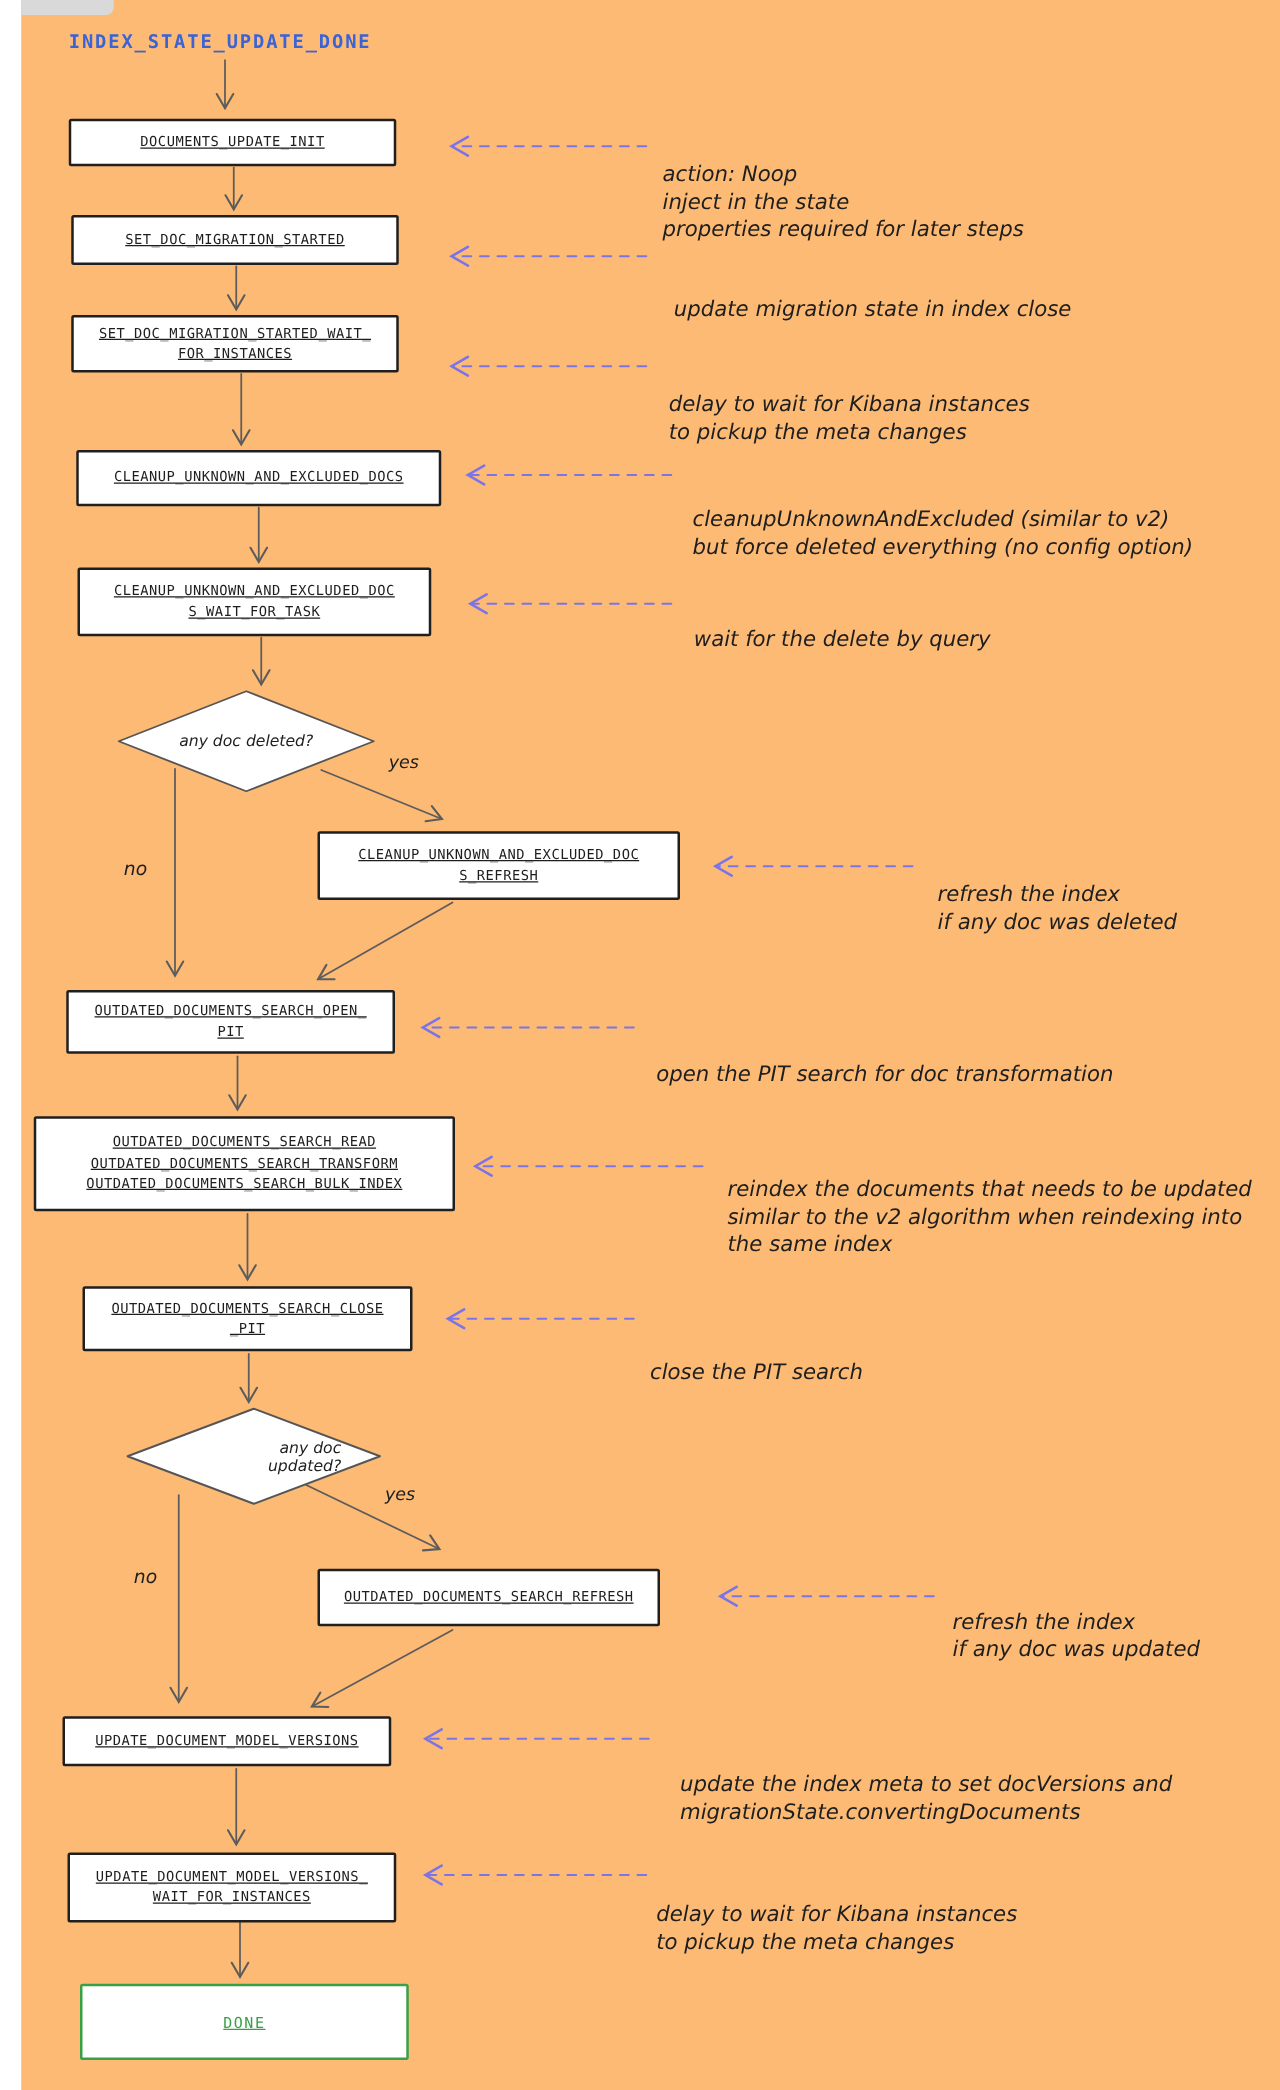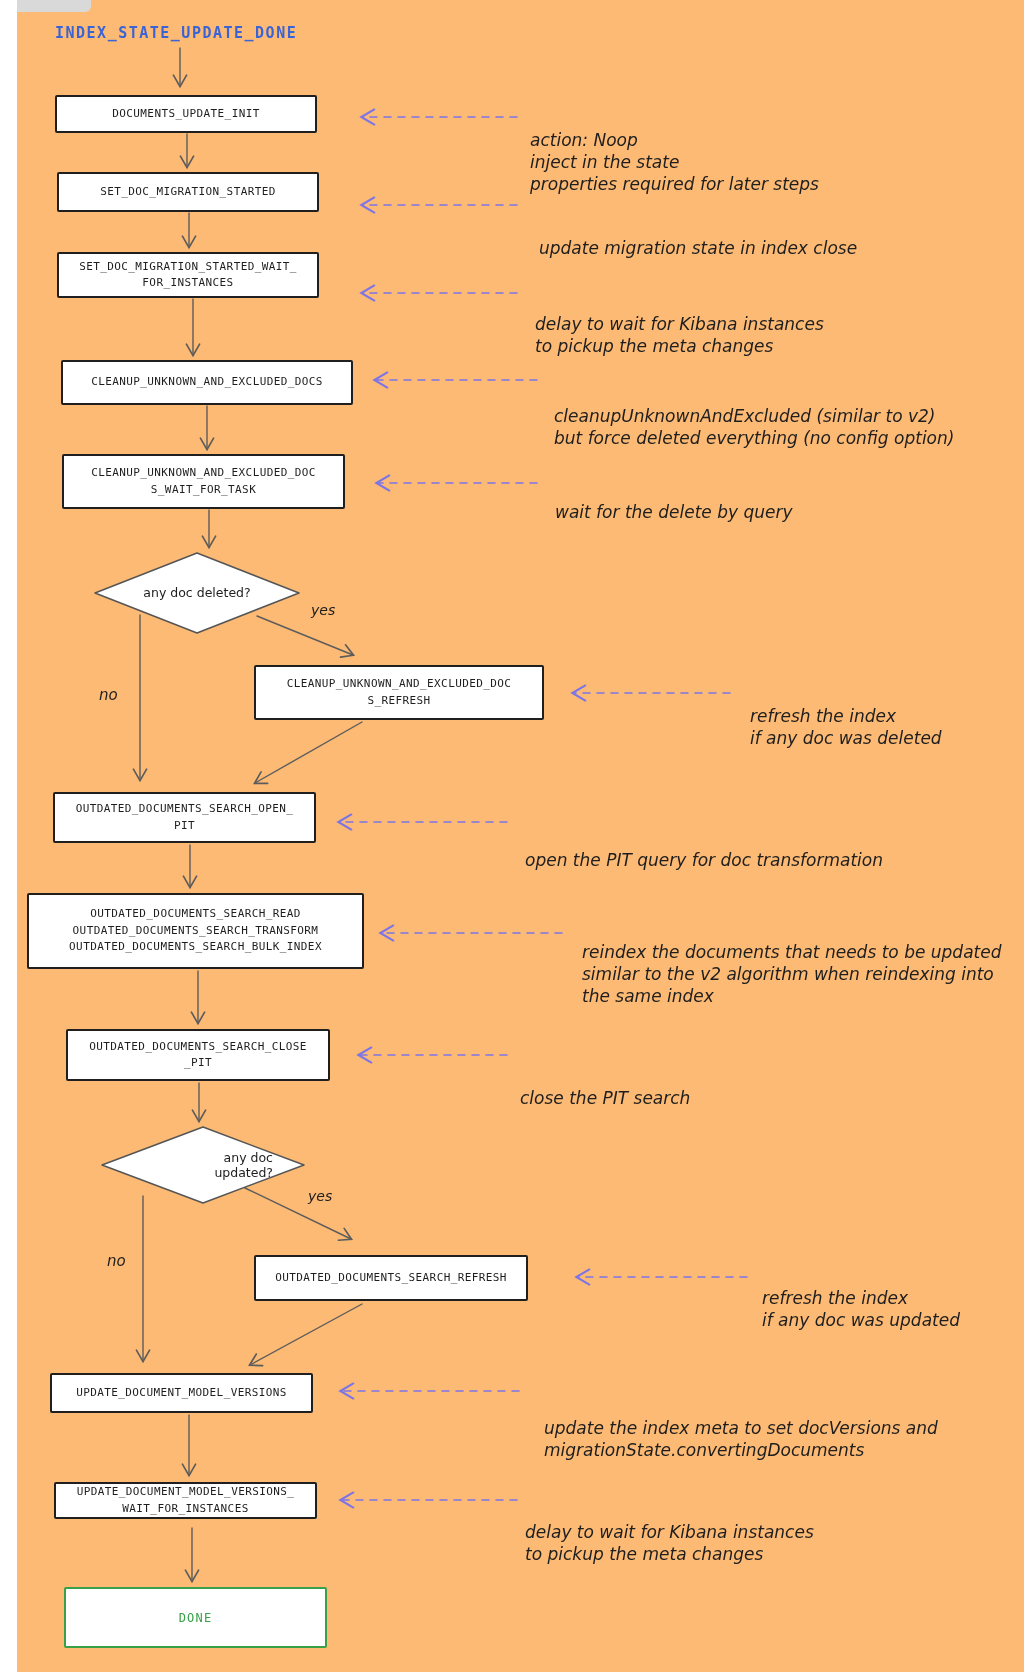--- a/index.html
+++ b/index.html
@@ -1,27 +1,27 @@
 <!DOCTYPE html>
 <html><head>
 <meta charset="utf-8">
 <style>
   html,body{margin:0;padding:0;background:#ffffff;}
   body{width:1024px;height:1672px;position:relative;font-family:"DejaVu Sans",sans-serif;color:#1e1e1e;}
   .stage{position:absolute;left:17px;top:0;width:1024px;height:1672px;overflow:hidden;background:#fdba74;}
   .artifact{position:absolute;left:0;top:0;width:74px;height:12px;background:#d9d9d9;border-radius:0 0 6px 0;}
   .title{position:absolute;left:38px;top:24px;font-family:"DejaVu Sans Mono",monospace;font-weight:bold;font-size:15px;letter-spacing:1.5px;color:#3a63d6;white-space:nowrap;}
   svg.connectors{position:absolute;left:0;top:0;}
-  .node{position:absolute;box-sizing:border-box;border:2px solid #1f1f1f;border-radius:2px;background:#fff;display:flex;align-items:center;justify-content:center;text-align:center;font-family:"DejaVu Sans Mono",monospace;font-size:11px;letter-spacing:0.4px;line-height:1.5;white-space:pre-line;color:#1e1e1e;}
+  .node{position:absolute;box-sizing:border-box;border:2px solid #1f1f1f;border-radius:2px;background:#fff;display:flex;align-items:center;justify-content:center;text-align:center;font-family:"DejaVu Sans Mono",monospace;font-size:11px;letter-spacing:0.4px;line-height:1.5;white-space:pre-line;color:#1e1e1e;text-decoration:underline;}
   .node.done{border:2.5px solid #38a047;color:#38a047;font-size:12px;letter-spacing:1.2px;}
   .anno{position:absolute;font-style:italic;font-size:17px;line-height:22px;white-space:pre-line;color:#1e1e1e;margin-top:45px;}
   .branch{position:absolute;font-style:italic;color:#1e1e1e;}
   .branch.yes{font-size:14px;}
   .branch.no{font-size:15px;}
-  .dtext{position:absolute;font-size:12.5px;line-height:15px;text-align:center;white-space:pre-line;color:#1e1e1e;}
+  .dtext{position:absolute;font-style:italic;font-size:12.5px;line-height:15px;text-align:center;white-space:pre-line;color:#1e1e1e;}
 </style>
 </head>
 <body>
 
 <div class="stage">
 
   <div class="artifact"></div>
 
   <div class="title">INDEX_STATE_UPDATE_DONE</div>
 
@@ -85,21 +85,21 @@
 S_REFRESH</div>
   <div class="node" style="left:36px;top:792px;width:263px;height:51px;">OUTDATED_DOCUMENTS_SEARCH_OPEN_
 PIT</div>
   <div class="node" style="left:10px;top:893px;width:337px;height:76px;">OUTDATED_DOCUMENTS_SEARCH_READ
 OUTDATED_DOCUMENTS_SEARCH_TRANSFORM
 OUTDATED_DOCUMENTS_SEARCH_BULK_INDEX</div>
   <div class="node" style="left:49px;top:1029px;width:264px;height:52px;">OUTDATED_DOCUMENTS_SEARCH_CLOSE
 _PIT</div>
   <div class="node" style="left:33px;top:1373px;width:263px;height:40px;">UPDATE_DOCUMENT_MODEL_VERSIONS</div>
   <div class="node" style="left:237px;top:1255px;width:274px;height:46px;">OUTDATED_DOCUMENTS_SEARCH_REFRESH</div>
-  <div class="node" style="left:37px;top:1482px;width:263px;height:37px;">UPDATE_DOCUMENT_MODEL_VERSIONS_
+  <div class="node" style="left:37px;top:1482px;width:263px;height:56px;">UPDATE_DOCUMENT_MODEL_VERSIONS_
 WAIT_FOR_INSTANCES</div>
   <div class="node done" style="left:47px;top:1587px;width:263px;height:61px;">DONE</div>
 
   <div class="dtext" style="left:100px;top:585px;width:160px;">any doc deleted?</div>
   <div class="dtext" style="left:116px;top:1150px;width:140px;text-align:right;">any doc
 updated?</div>
 
   <div class="branch yes" style="left:294px;top:602px;">yes</div>
   <div class="branch no" style="left:82px;top:686px;">no</div>
   <div class="branch yes" style="left:291px;top:1188px;">yes</div>
@@ -109,21 +109,21 @@
 inject in the state
 properties required for later steps</div>
   <div class="anno" style="left:522px;top:192px;">update migration state in index close</div>
   <div class="anno" style="left:518px;top:268px;">delay to wait for Kibana instances
 to pickup the meta changes</div>
   <div class="anno" style="left:537px;top:360px;">cleanupUnknownAndExcluded (similar to v2)
 but force deleted everything (no config option)</div>
   <div class="anno" style="left:538px;top:456px;">wait for the delete by query</div>
   <div class="anno" style="left:733px;top:660px;">refresh the index
 if any doc was deleted</div>
-  <div class="anno" style="left:508px;top:804px;">open the PIT query for doc transformation</div>
+  <div class="anno" style="left:508px;top:804px;">open the PIT search for doc transformation</div>
   <div class="anno" style="left:565px;top:896px;">reindex the documents that needs to be updated
 similar to the v2 algorithm when reindexing into
 the same index</div>
   <div class="anno" style="left:503px;top:1042px;">close the PIT search</div>
   <div class="anno" style="left:745px;top:1242px;">refresh the index
 if any doc was updated</div>
   <div class="anno" style="left:527px;top:1372px;">update the index meta to set docVersions and
 migrationState.convertingDocuments</div>
   <div class="anno" style="left:508px;top:1476px;">delay to wait for Kibana instances
 to pickup the meta changes</div>

